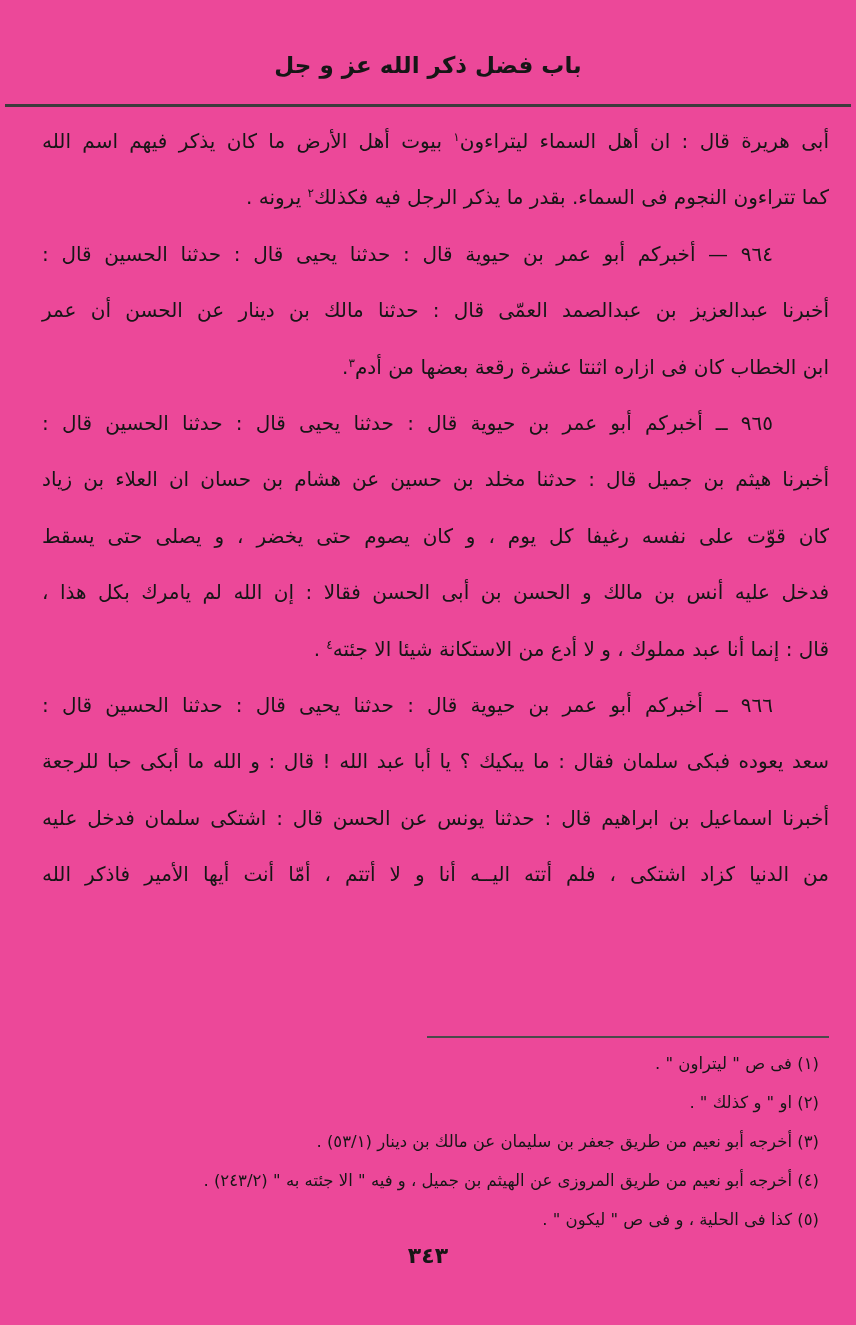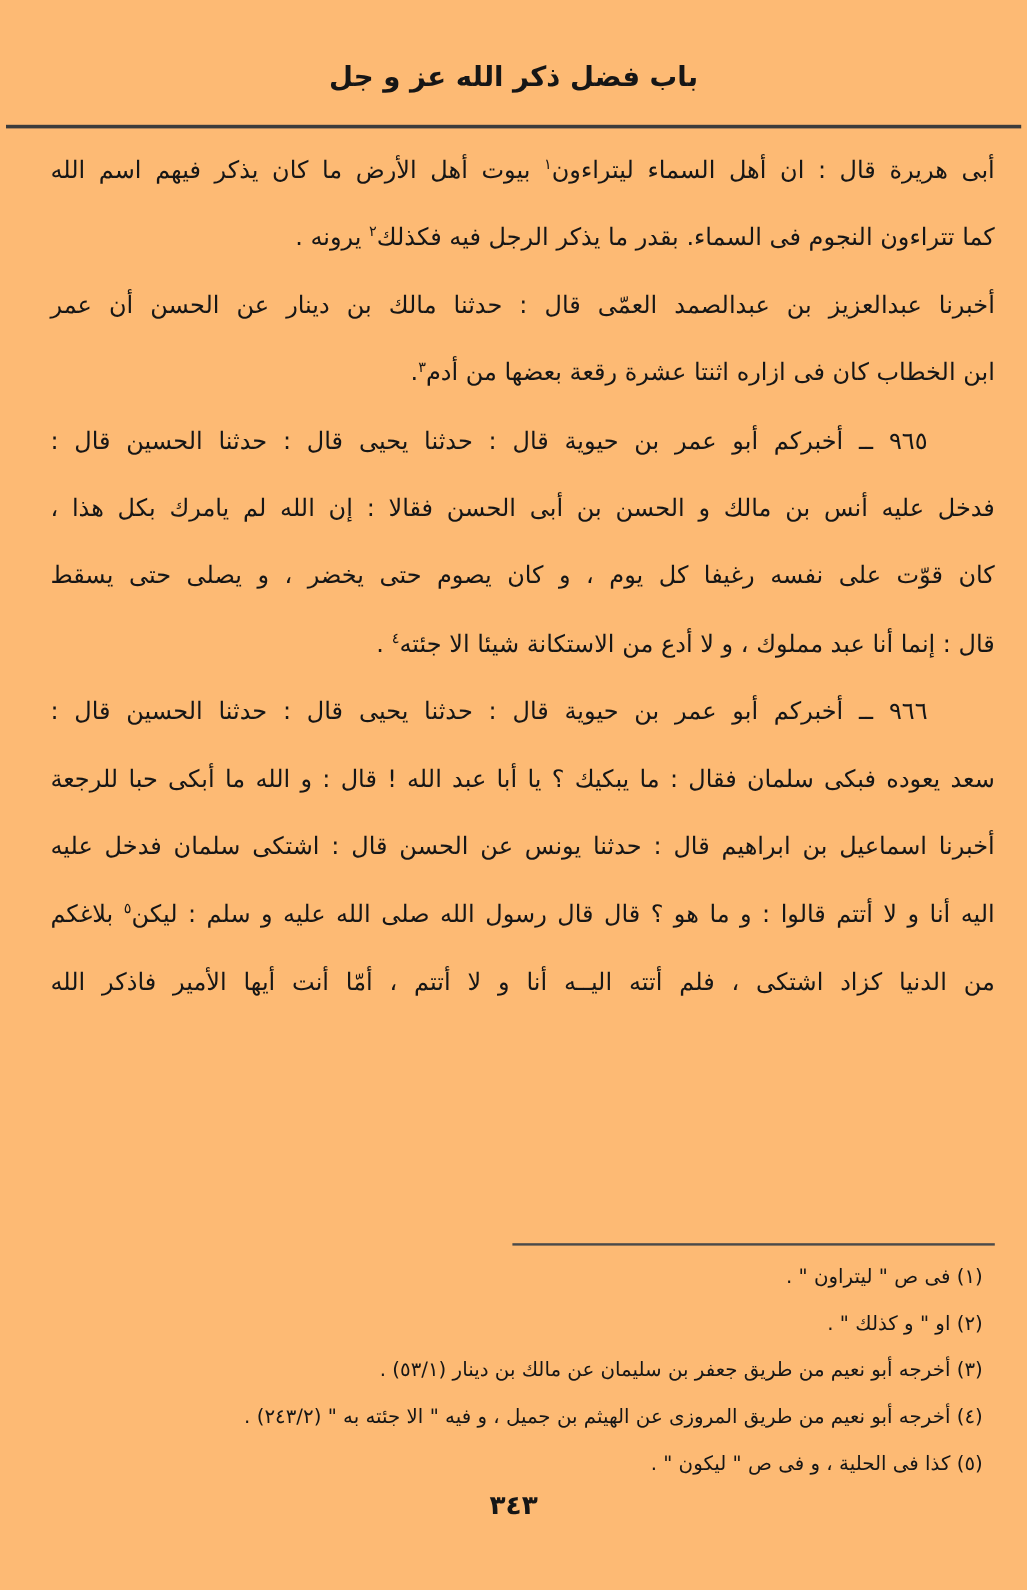--- a/index.html
+++ b/index.html
@@ -4,21 +4,21 @@
 <style>
   html,body{margin:0;padding:0;}
   body{
     width:856px;height:1325px;
     background:#f6f5f1;
     font-family:"DejaVu Sans", sans-serif;
   }
   .page{
     position:relative;
     width:856px;height:1325px;
-    background:#fdba74;
+    background:#ec4899;
     color:#161616;
     direction:rtl;
     overflow:hidden;
   }
   .title{
     position:absolute;top:52px;left:0;right:0;
     text-align:center;
     font-size:23px;font-weight:bold;
     letter-spacing:.5px;
   }
@@ -69,30 +69,31 @@
 </style>
 </head>
 <body>
 
 <div class="page">
   <div class="title">باب فضل ذكر الله عز و جل</div>
   <div class="rule"></div>
   <div class="body-text">
       <div class="line j">أبى هريرة قال : ان أهل السماء ليتراءون<sup>١</sup> بيوت أهل الأرض ما كان يذكر فيهم اسم الله</div>
       <div class="line">كما تتراءون النجوم فى السماء. بقدر ما يذكر الرجل فيه فكذلك<sup>٢</sup> يرونه .</div>
+      <div class="line j ind">٩٦٤ — أخبركم أبو عمر بن حيوية قال : حدثنا يحيى قال : حدثنا الحسين قال :</div>
       <div class="line j">أخبرنا عبدالعزيز بن عبدالصمد العمّى قال : حدثنا مالك بن دينار عن الحسن أن عمر</div>
       <div class="line">ابن الخطاب كان فى ازاره اثنتا عشرة رقعة بعضها من أدم<sup>٣</sup>.</div>
       <div class="line j ind">٩٦٥ ــ أخبركم أبو عمر بن حيوية قال : حدثنا يحيى قال : حدثنا الحسين قال :</div>
+      <div class="line j">أخبرنا هيثم بن جميل قال : حدثنا مخلد بن حسين عن هشام بن حسان ان العلاء بن زياد</div>
+      <div class="line j">كان قوّت على نفسه رغيفا كل يوم ، و كان يصوم حتى يخضر ، و يصلى حتى يسقط</div>
       <div class="line j">فدخل عليه أنس بن مالك و الحسن بن أبى الحسن فقالا : إن الله لم يامرك بكل هذا ،</div>
-      <div class="line j">كان قوّت على نفسه رغيفا كل يوم ، و كان يصوم حتى يخضر ، و يصلى حتى يسقط</div>
       <div class="line">قال : إنما أنا عبد مملوك ، و لا أدع من الاستكانة شيئا الا جئته<sup>٤</sup> .</div>
       <div class="line j ind">٩٦٦ ــ أخبركم أبو عمر بن حيوية قال : حدثنا يحيى قال : حدثنا الحسين قال :</div>
       <div class="line j">سعد يعوده فبكى سلمان فقال : ما يبكيك ؟ يا أبا عبد الله ! قال : و الله ما أبكى حبا للرجعة</div>
       <div class="line j">أخبرنا اسماعيل بن ابراهيم قال : حدثنا يونس عن الحسن قال : اشتكى سلمان فدخل عليه</div>
-      <div class="line j">اليه أنا و لا أتتم قالوا : و ما هو ؟ قال قال رسول الله صلى الله عليه و سلم : ليكن<sup>٥</sup> بلاغكم</div>
       <div class="line j">من الدنيا كزاد اشتكى ، فلم أتته اليــه أنا و لا أتتم ، أمّا أنت أيها الأمير فاذكر الله</div>
     </div>
   <div class="fnsep"></div>
   <div class="footnotes">
       <div class="footnote">(١) فى ص " ليتراون " .</div>
       <div class="footnote">(٢) او " و كذلك " .</div>
       <div class="footnote">(٣) أخرجه أبو نعيم من طريق جعفر بن سليمان عن مالك بن دينار (٥٣/١) .</div>
       <div class="footnote">(٤) أخرجه أبو نعيم من طريق المروزى عن الهيثم بن جميل ، و فيه " الا جئته به " (٢٤٣/٢) .</div>
       <div class="footnote">(٥) كذا فى الحلية ، و فى ص " ليكون " .</div>
     </div>

